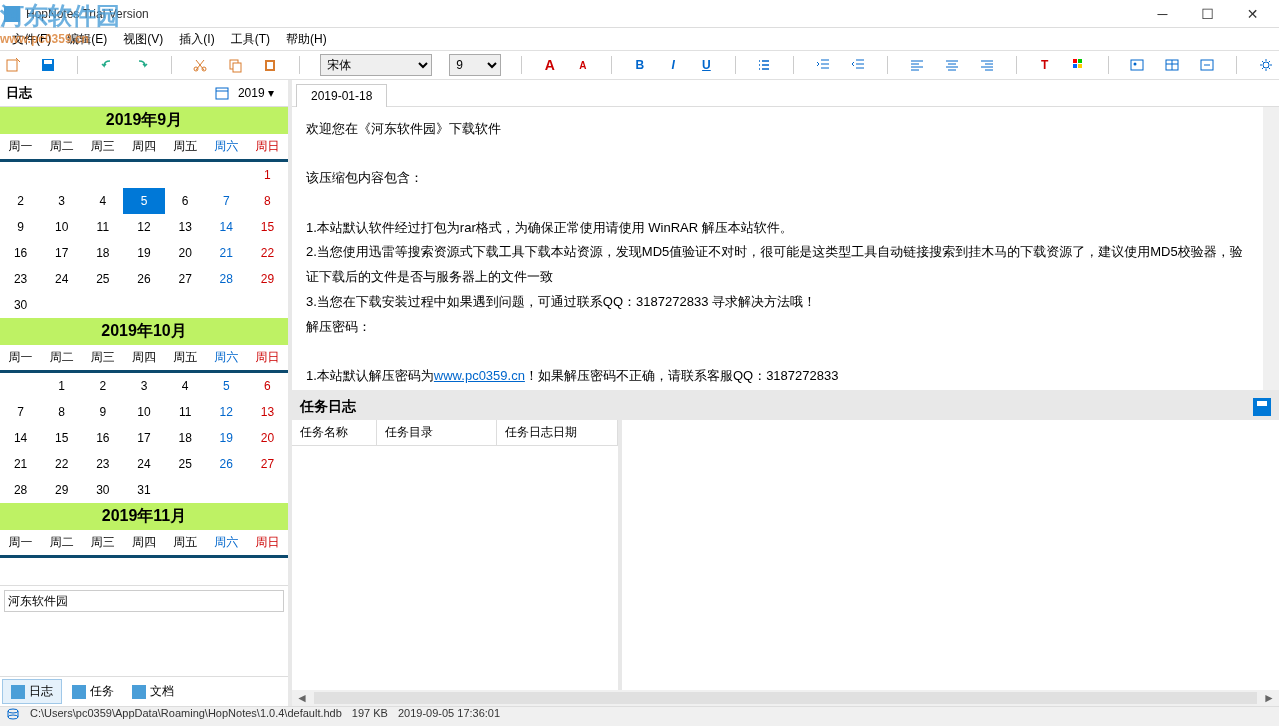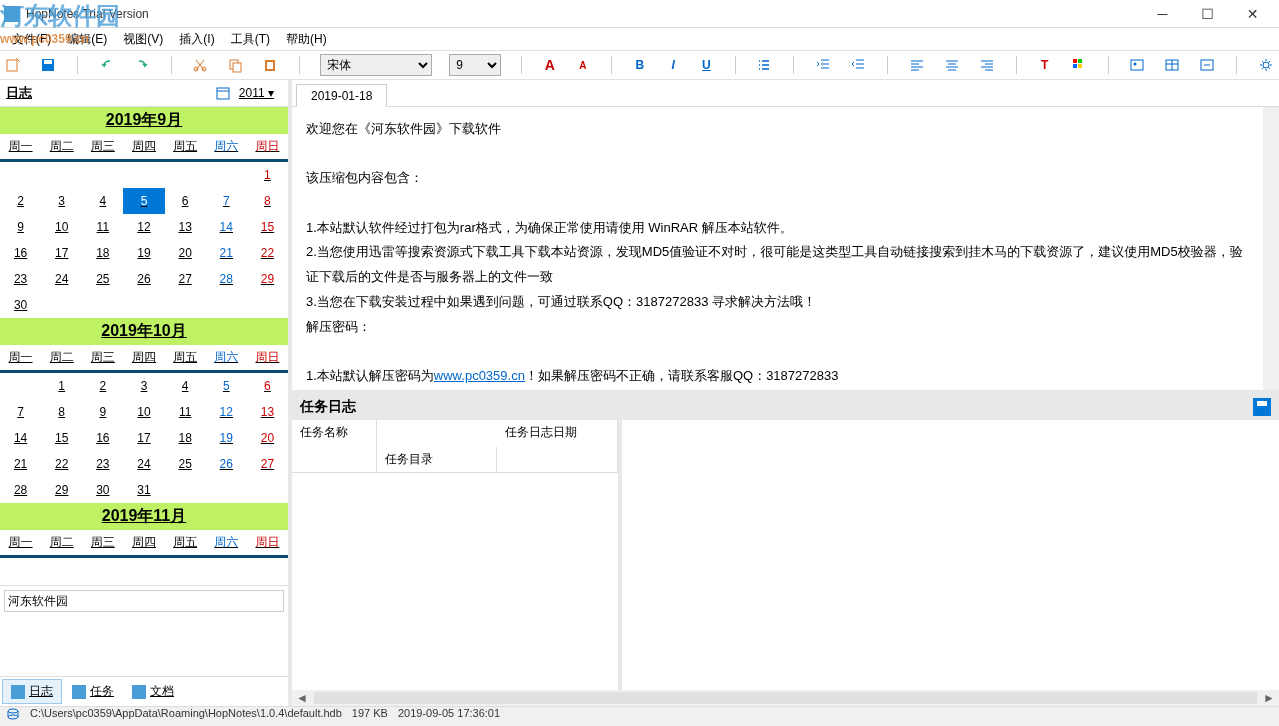--- a/index.html
+++ b/index.html
@@ -14,21 +14,21 @@
 .titlebar-btn { width: 45px; height: 26px; display: flex; align-items: center; justify-content: center; cursor: pointer; color: #333; font-size: 14px; }
 .menubar { height: 22px; display: flex; align-items: center; padding: 0 4px; background: #fff; }
 .menu-item { padding: 2px 8px; cursor: pointer; font-size: 12px; }
 .toolbar1 { height: 30px; display: flex; align-items: center; padding: 2px 4px; border-top: 1px solid #e0e0e0; border-bottom: 1px solid #e0e0e0; gap: 17px; }
 .tb-btn { width: 22px; height: 22px; display: flex; align-items: center; justify-content: center; cursor: pointer; border: 1px solid transparent; }
 .tb-sep { width: 1px; height: 18px; background: #ccc; margin: 0 3px; }
 .font-select { height: 22px; border: 1px solid #aaa; font-size: 12px; padding: 0 2px; }
 .font-name { width: 155px; }
 .font-size { width: 70px; }
 .main { display: flex; height: calc(100vh - 100px); }
-.left-panel { width: 292px; border-right: 4px solid #e8e8e8; display: flex; flex-direction: column; background: #fff; text-decoration: underline; }
+.left-panel { width: 292px; border-right: 4px solid #e8e8e8; display: flex; flex-direction: column; background: #fff; }
 .left-header { display: flex; align-items: center; padding: 4px 6px; border-bottom: 1px solid #ddd; }
 .left-header-title { flex: 1; font-weight: bold; font-size: 13px; }
 .year-btn { padding: 2px 8px; font-size: 12px; cursor: pointer; }
 .calendar-area { flex: 1; overflow-y: auto; }
 .cal-month-header { background: #bef264; text-align: center; padding: 3px; font-weight: bold; font-size: 16px; }
 .cal-grid { display: grid; grid-template-columns: repeat(7, 1fr); }
 .cal-day-header { text-align: center; padding: 4px 0; font-size: 12px; border-bottom: 3px solid #0c4a6e; }
 .cal-day-header.sat { color: #0066cc; }
 .cal-day-header.sun { color: #cc0000; }
 .cal-day { text-align: center; padding: 6px 0; font-size: 12px; cursor: pointer; }
@@ -46,21 +46,21 @@
 .doc-tab { padding: 4px 14px; border: 1px solid #ccc; border-bottom: none; background: #fff; font-size: 12px; margin-bottom: -1px; }
 .doc-content { flex: 1; overflow-y: auto; padding: 10px 14px; font-size: 13px; line-height: 1.9; position: relative; }
 .doc-content a { color: #0066cc; text-decoration: underline; }
 .task-panel { height: 300px; border-top: 4px solid #e8e8e8; display: flex; }
 .task-left { width: 330px; border-right: 4px solid #e8e8e8; display: flex; flex-direction: column; }
 .task-header { background: #e8e8e8; padding: 4px 8px; font-weight: bold; font-size: 14px; display: flex; align-items: center; }
 .task-header-text { flex: 1; }
 .task-table-header { display: flex; border-bottom: 1px solid #ddd; }
 .task-col { padding: 4px 8px; font-size: 12px; border-right: 1px solid #ddd; }
 .task-col1 { width: 85px; }
-.task-col2 { width: 120px; margin-top: 27px; }
+.task-col2 { width: 120px; }
 .task-col3 { flex: 1; }
 .task-right { flex: 1; }
 .statusbar { height: 20px; background: #f0f0f0; border-top: 1px solid #ddd; display: flex; padding: 0 6px; font-size: 11px; gap: 10px; color: #333; }
 .scrollbar-v { width: 16px; background: #f0f0f0; }
 .save-icon-large { width: 18px; height: 18px; background: #0078d7; }
 
 
 svg { display: block; }
 </style>
 </head>
@@ -219,21 +219,21 @@
 
   <div class="left-panel">
     <div class="left-header">
       <div class="left-header-title">日志</div>
       <div>
           <svg width="16" height="16">
             <rect x="2" y="3" width="12" height="11" fill="none" stroke="#06c"></rect>
             <path d="M2 6h12" stroke="#06c"></path>
           </svg>
         </div>
-      <div class="year-btn">2011 ▾</div>
+      <div class="year-btn">2019 ▾</div>
     </div>
     <div class="calendar-area" id="cal-area">
         <div class="cal-month-header">2019年9月</div>
         <div class="cal-grid">
           <div class="cal-day-header">周一</div>
           <div class="cal-day-header">周二</div>
           <div class="cal-day-header">周三</div>
           <div class="cal-day-header">周四</div>
           <div class="cal-day-header">周五</div>
           <div class="cal-day-header sat">周六</div>

